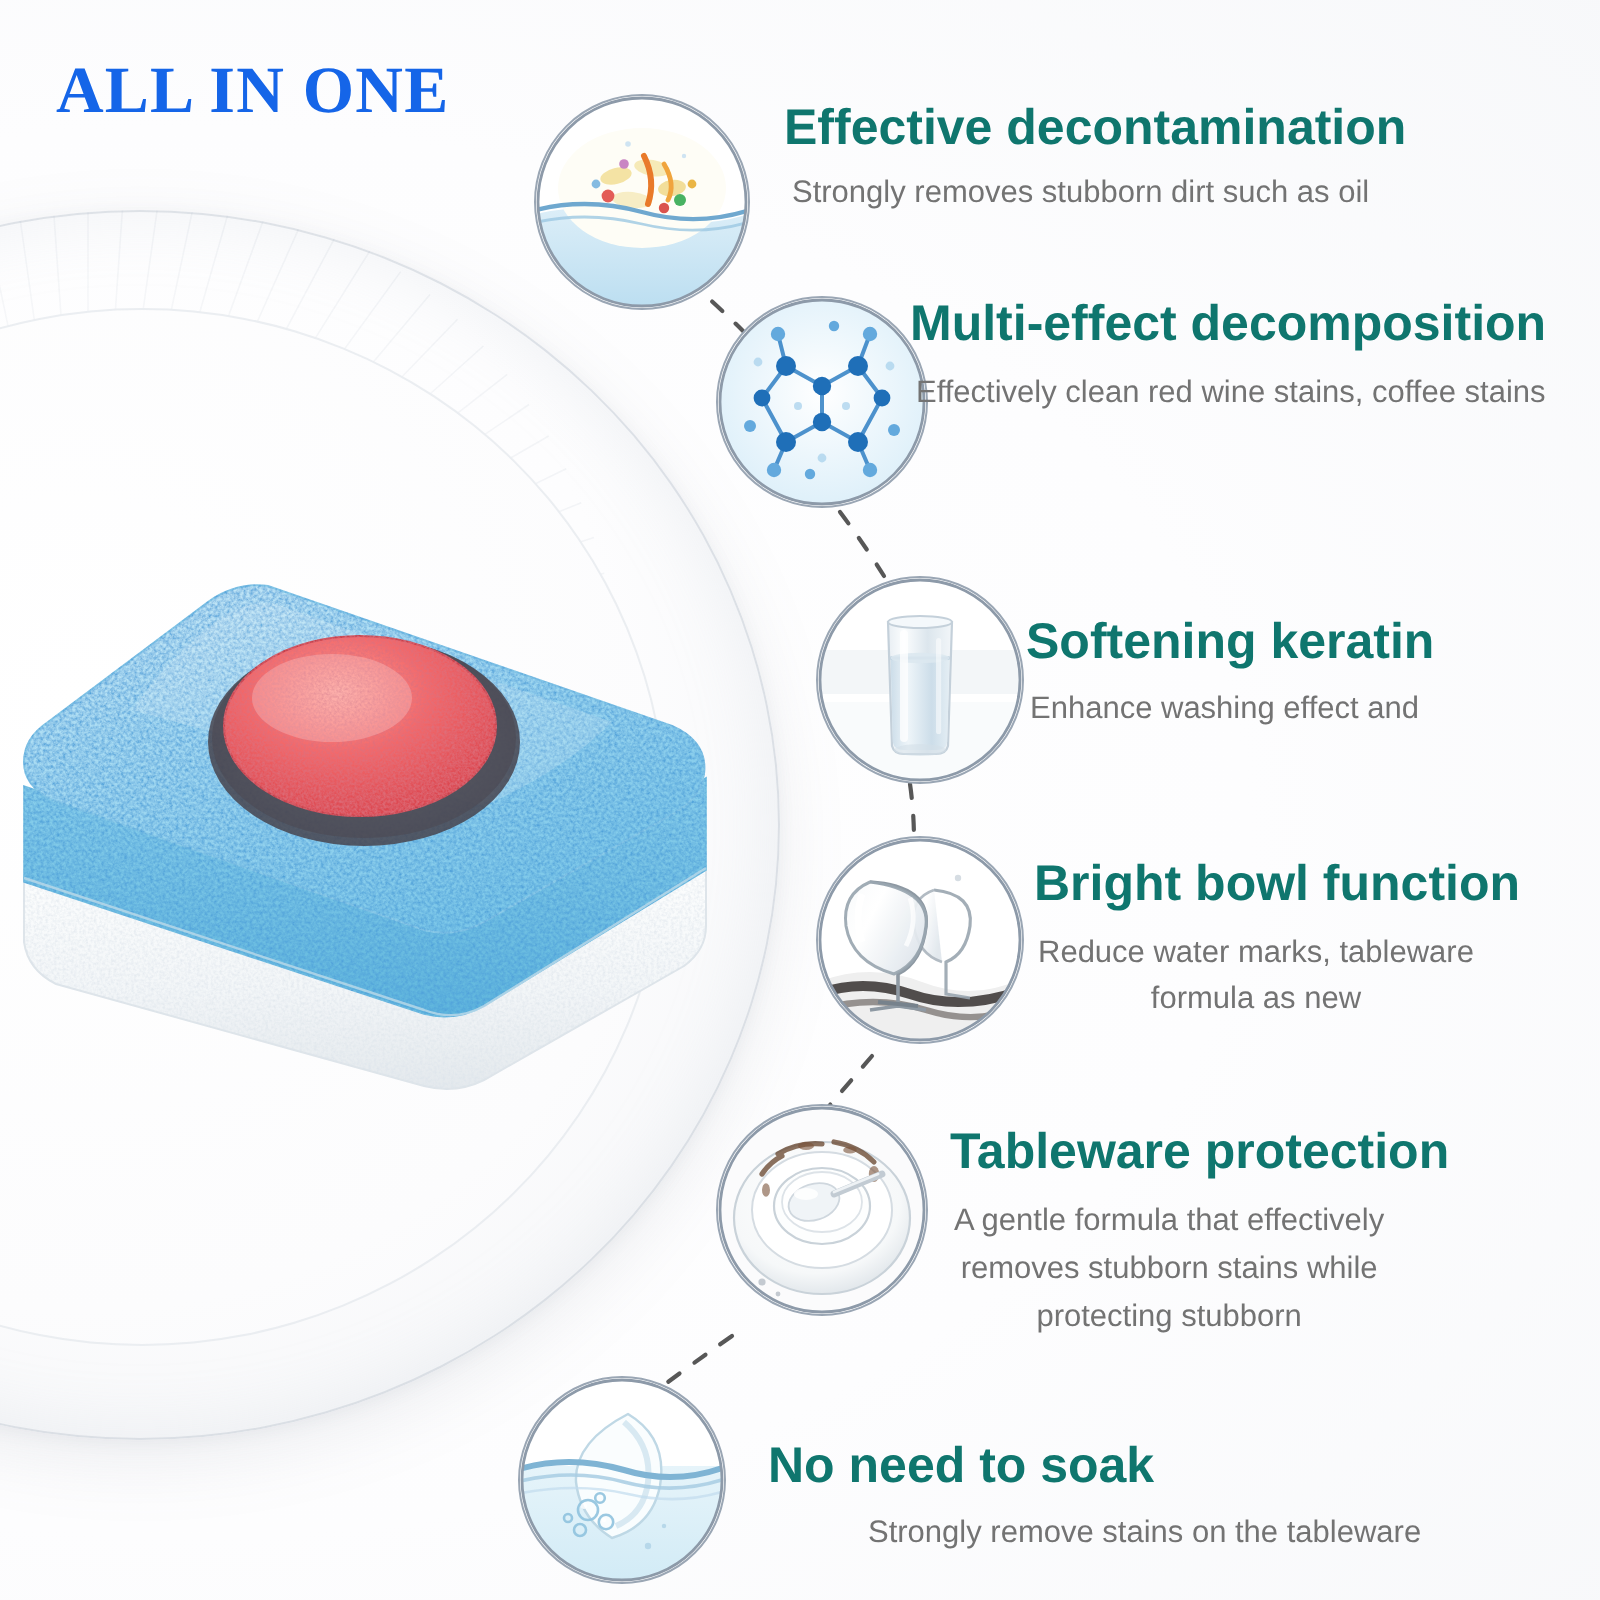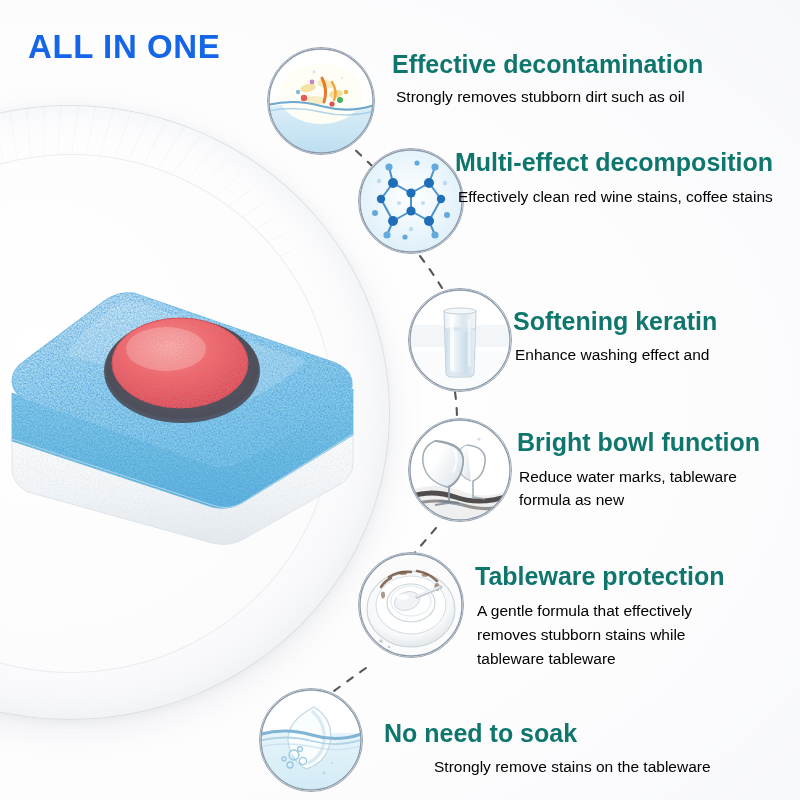--- a/index.html
+++ b/index.html
@@ -46,42 +46,43 @@
 
   
   .tablet{position:absolute;left:6px;top:243px;width:355px;height:305px;}
   .tablet svg{display:block;}
 
   
   .title{
     position:absolute;left:28px;top:28px;
     font-size:33px;font-weight:700;letter-spacing:.6px;
     color:#1565e8;white-space:nowrap;
-    font-family:Liberation Sans, sans-serif;
+    font-family:Liberation Serif, serif;
   }
 
   
   .feature{position:absolute;}
   .icon-circle{
     position:absolute;border-radius:50%;overflow:hidden;
     border:1px solid #9aa6b4;
     background:#fff;
   }
   .icon-circle svg{display:block;}
 
   
   .f-head{
     position:absolute;white-space:nowrap;
     color:#0f766e;font-weight:700;
     font-family:"Liberation Sans", sans-serif;
   }
   .f-body{
     position:absolute;
-    color:#000000;font-weight:400;
+    color:#737373;font-weight:400;
     font-family:"Liberation Sans", sans-serif;
+    text-align:center;
   }
   .f-body span{display:block;white-space:nowrap;}
 
   
   .connectors{position:absolute;inset:0;pointer-events:none;}
 </style>
 </head>
 <body>
 
 <div id="stage">
@@ -703,21 +704,21 @@
               <circle cx="30" cy="94" r="1.2"></circle>
           </g>
         </g>
         <circle cx="52" cy="52" r="51" fill="none" stroke="#8d9aa9" stroke-width="1.4"></circle>
       </svg>
     </div>
     <div class="f-head" style="left:475px;top:562px;font-size:25px;">Tableware protection</div>
     <div class="f-body" style="left:477px;top:599px;font-size:15.5px;line-height:24px;">
       <span>A gentle formula that effectively</span>
       <span>removes stubborn stains while</span>
-      <span>tableware tableware</span>
+      <span>protecting stubborn</span>
     </div>
   </div>
 
   <div class="feature">
     <div class="icon-circle" style="left:259px;top:688px;width:102px;height:102px;">
       <svg width="102" height="102" viewBox="0 0 102 102">
         <defs>
           <clipPath id="c6">
               <circle cx="51" cy="51" r="50"></circle>
             </clipPath>

